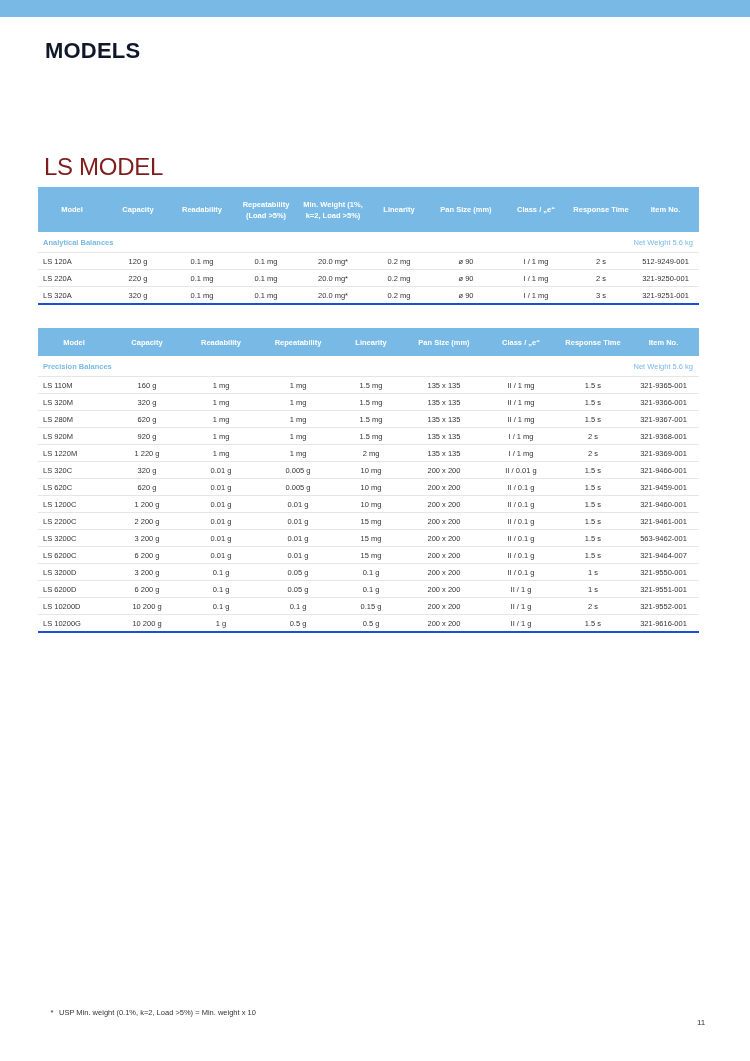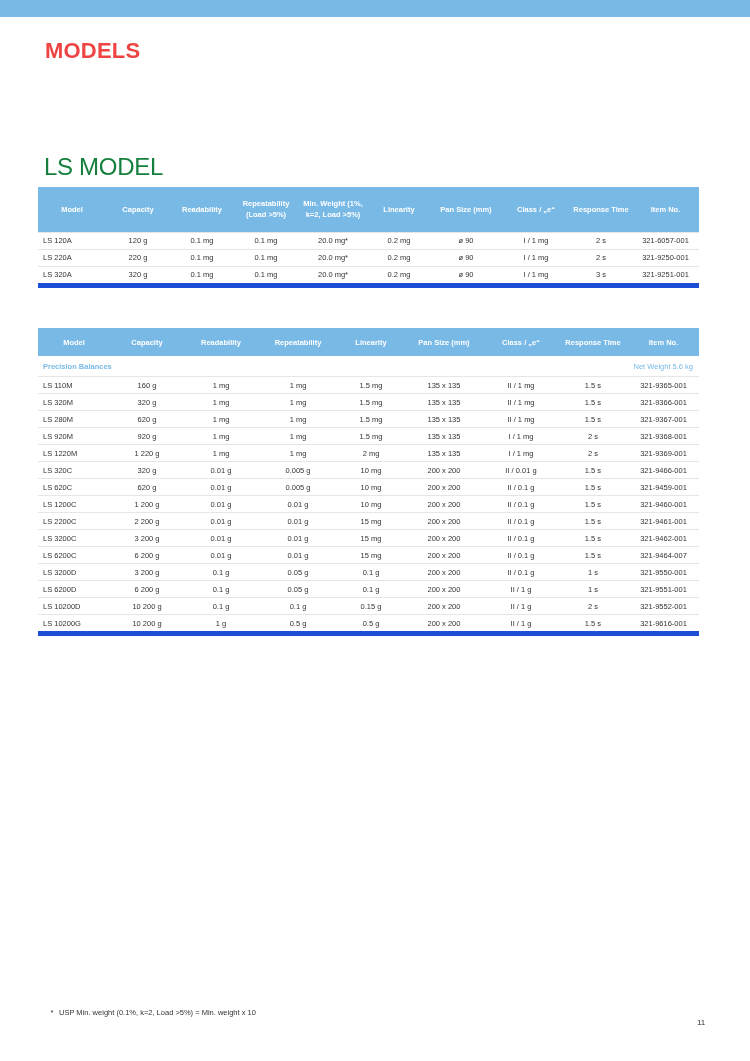--- a/index.html
+++ b/index.html
@@ -1,25 +1,25 @@
 <!DOCTYPE html>
 <html><head>
 <meta charset="utf-8">
 <style>
   html, body { margin:0; padding:0; }
   body { width:750px; height:1061px; background:#ffffff; position:relative; overflow:hidden;
          font-family:"Liberation Sans", sans-serif; color:#333; }
   .topbar { position:absolute; left:0; top:0; width:750px; height:17px; background:#79b9e6; }
-  .page-title { position:absolute; left:45px; top:38px; font-size:22px; font-weight:bold; color:#ef4444; letter-spacing:0.2px; margin:0; }
-  .section-title { position:absolute; left:44px; top:153px; font-size:24px; font-weight:normal; color:#15803d; margin:0; letter-spacing:-0.3px; }
+  .page-title { position:absolute; left:45px; top:38px; font-size:22px; font-weight:bold; color:#0f172a; letter-spacing:0.2px; margin:0; }
+  .section-title { position:absolute; left:44px; top:153px; font-size:24px; font-weight:normal; color:#7f1d1d; margin:0; letter-spacing:-0.3px; }
   table { position:absolute; left:38px; width:661px; border-collapse:collapse; table-layout:fixed; }
   th { background:#79b9e6; color:#ffffff; font-size:7.5px; font-weight:bold; text-align:center; padding:0 2px; line-height:11px; }
   td { font-size:7.5px; color:#333; text-align:center; height:16px; border-top:1px solid #e6e6e6; padding:0 2px; white-space:nowrap; }
   td.model { text-align:left; padding-left:5px; }
-  tr.last td { border-bottom:5px solid #1d4ed8; }
+  tr.last td { border-bottom:2px solid #1d4ed8; }
   tr.group td { border-top:none; height:20px; font-weight:bold; color:#79b9e6; font-size:7.5px; }
   tr.group td.net { text-align:right; font-weight:normal; padding-right:6px; }
   #t1 { top:187px; }
   #t1 thead tr { height:45px; }
   #t2 { top:328px; }
   #t2 thead tr { height:28px; }
   .footnote { position:absolute; left:45px; top:1008px; font-size:7.5px; color:#333;text-align:center; }
   .footnote .star { display:inline-block; width:14px; }
   .pagenum { position:absolute; left:697px; top:1002px; font-size:8px; color:#333;margin-top:16px; }
 </style>
@@ -51,31 +51,35 @@
         <th>Repeatability (Load &gt;5%)</th>
         <th>Min. Weight (1%, k=2, Load &gt;5%)</th>
         <th>Linearity</th>
         <th>Pan Size (mm)</th>
         <th>Class / „e“</th>
         <th>Response Time</th>
         <th>Item No.</th>
       </tr>
     </thead>
   <tbody>
+      <tr class="group">
+        <td class="model" colspan="3">Analytical Balances</td>
+        <td class="net" colspan="7">Net Weight 5.6 kg</td>
+      </tr>
       <tr>
         <td class="model">LS 120A</td>
         <td>120 g</td>
         <td>0.1 mg</td>
         <td>0.1 mg</td>
         <td>20.0 mg*</td>
         <td>0.2 mg</td>
         <td>ø 90</td>
         <td>I / 1 mg</td>
         <td>2 s</td>
-        <td>321-6057-001</td>
+        <td>512-9249-001</td>
       </tr>
       <tr>
         <td class="model">LS 220A</td>
         <td>220 g</td>
         <td>0.1 mg</td>
         <td>0.1 mg</td>
         <td>20.0 mg*</td>
         <td>0.2 mg</td>
         <td>ø 90</td>
         <td>I / 1 mg</td>
@@ -228,21 +232,21 @@
       </tr>
       <tr>
         <td class="model">LS 3200C</td>
         <td>3 200 g</td>
         <td>0.01 g</td>
         <td>0.01 g</td>
         <td>15 mg</td>
         <td>200 x 200</td>
         <td>II / 0.1 g</td>
         <td>1.5 s</td>
-        <td>321-9462-001</td>
+        <td>563-9462-001</td>
       </tr>
       <tr>
         <td class="model">LS 6200C</td>
         <td>6 200 g</td>
         <td>0.01 g</td>
         <td>0.01 g</td>
         <td>15 mg</td>
         <td>200 x 200</td>
         <td>II / 0.1 g</td>
         <td>1.5 s</td>

